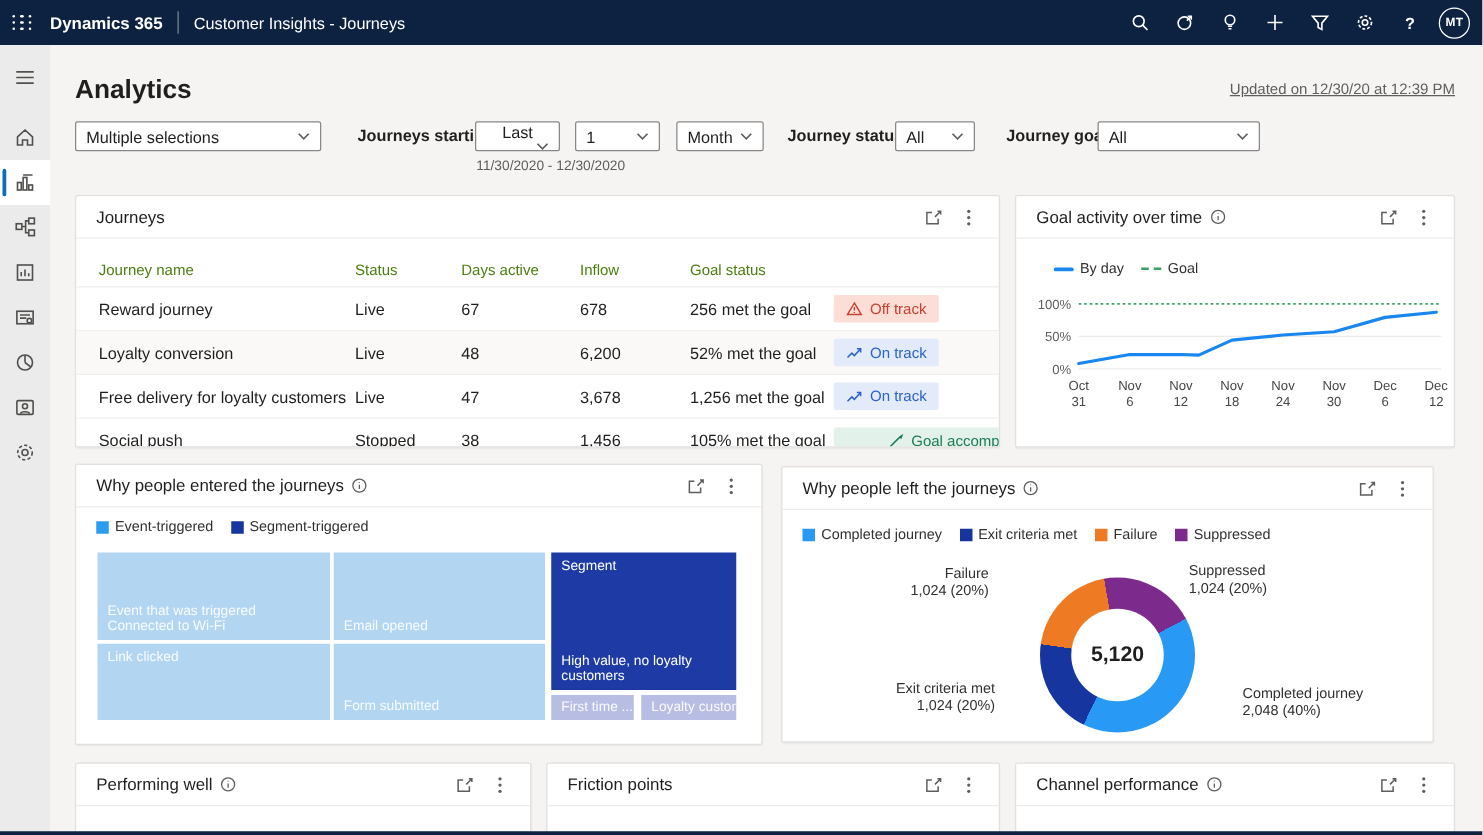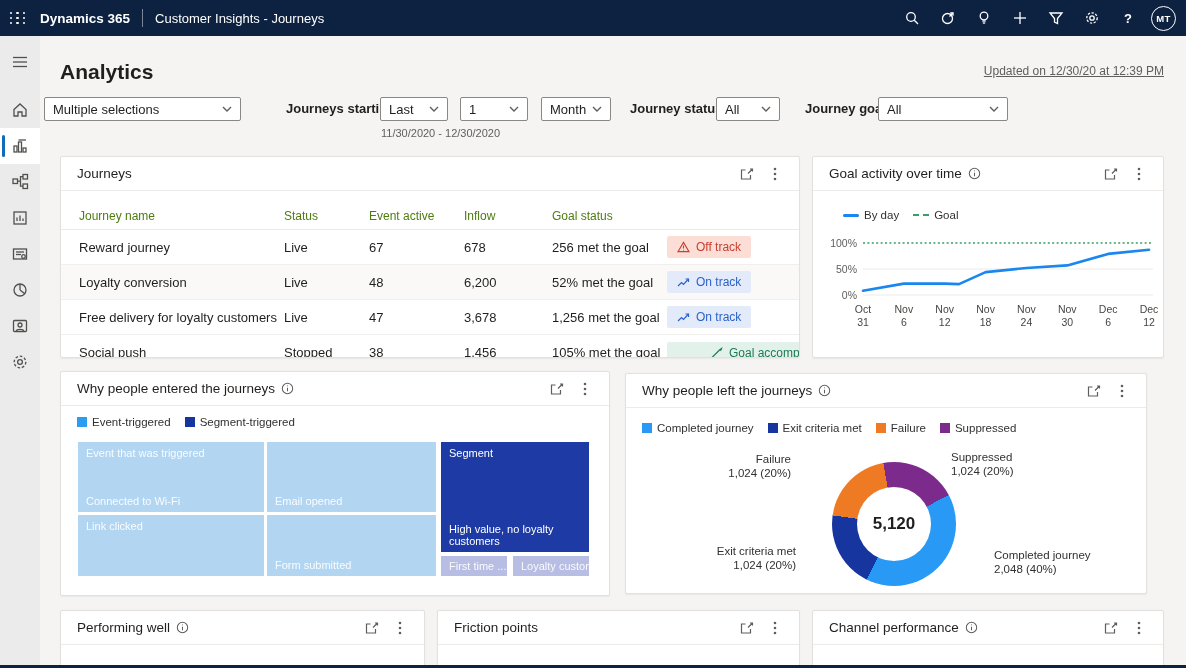--- a/index.html
+++ b/index.html
@@ -71,21 +71,21 @@
   .goal-legend { position:absolute; left:30px; top:52px; }
   #goal-svg { display:block; }
   .ytick { fill:#605e5c; font-size:10.5px; }
   .xticks { position:relative; width:330px; height:30px; }
   .xtick { position:absolute; top:0; transform:translateX(-50%); text-align:center; font-size:10.5px; color:#484644; line-height:13px; white-space:pre-line; }
 
   
   .tm-legend { position:absolute; left:16px; top:44px; }
   .treemap { position:absolute; left:17px; top:70px; width:511px; height:136px; }
   .tm-block { position:absolute; display:flex; flex-direction:column; justify-content:space-between; padding:5px 8px; font-size:11px; color:rgba(255,255,255,.92); overflow:hidden; }
-  .tm-light { background:var(--tm-light,#b2d5f2); }
+  .tm-light { background:var(--tm-light,#b2d5f2);justify-content:flex-end; }
   .tm-dark { background:var(--tm-dark,#1d3aa5); color:#fff; }
   .tm-lav { background:var(--tm-lav,#b7bde3); justify-content:center; white-space:nowrap; }
 
   
   .donut { position:absolute; left:206px; top:88px; width:124px; height:124px; border-radius:50%; }
   .donut::after { content:""; position:absolute; left:25px; top:25px; width:74px; height:74px; background:#fff; border-radius:50%; }
   .donut-center { position:absolute; left:206px; top:88px; width:124px; height:124px; display:flex; align-items:center; justify-content:center; font-size:17px; font-weight:700; color:#201f1e; z-index:2; }
   .callout { position:absolute; font-size:11.5px; color:#323130; line-height:14px; }
   .callout .cname { display:block; }
 
@@ -219,30 +219,30 @@
     <svg width="18" height="18" viewBox="0 0 18 18">
         <circle cx="9" cy="9" r="2.4"></circle>
         <circle cx="9" cy="9" r="5.8" stroke-dasharray="2.6 1.8"></circle>
       </svg>
   </div>
 </div>
 
 <div class="page-title">Analytics</div>
 <div class="updated">Updated on 12/30/20 at 12:39 PM</div>
 
-<div class="fselect" style="left:44px;width:197px;">
+<div class="fselect" style="left:60px;width:197px;">
   <span>Multiple selections</span>
   <span class="chev">
       <svg width="10" height="8" viewBox="0 0 10 8">
         <polyline points="1,2 5,6 9,2" fill="none"></polyline>
       </svg>
     </span>
 </div>
 <span class="flabel" style="left:286px;">Journeys starting</span>
-<div class="fselect" style="left:380px;width:68px;">
+<div class="fselect" style="left:380px;width:68px;flex-direction:column;">
   <span>Last</span>
   <span class="chev">
       <svg width="10" height="8" viewBox="0 0 10 8">
         <polyline points="1,2 5,6 9,2" fill="none"></polyline>
       </svg>
     </span>
 </div>
 <div class="fselect" style="left:460px;width:68px;">
   <span>1</span>
   <span class="chev">
@@ -295,21 +295,21 @@
             <circle cx="2" cy="7" r="1.3" fill="#605e5c" stroke="none"></circle>
             <circle cx="2" cy="12" r="1.3" fill="#605e5c" stroke="none"></circle>
           </svg>
         </span>
     </span>
   </div>
   <div class="jtable">
     <div class="jrow head">
       <span>Journey name</span>
       <span>Status</span>
-      <span>Event active</span>
+      <span>Days active</span>
       <span>Inflow</span>
       <span>Goal status</span>
       <span></span>
     </div>
     <div class="jrow">
       <span>Reward journey</span>
       <span>Live</span>
       <span>67</span>
       <span>678</span>
       <span>256 met the goal</span>

